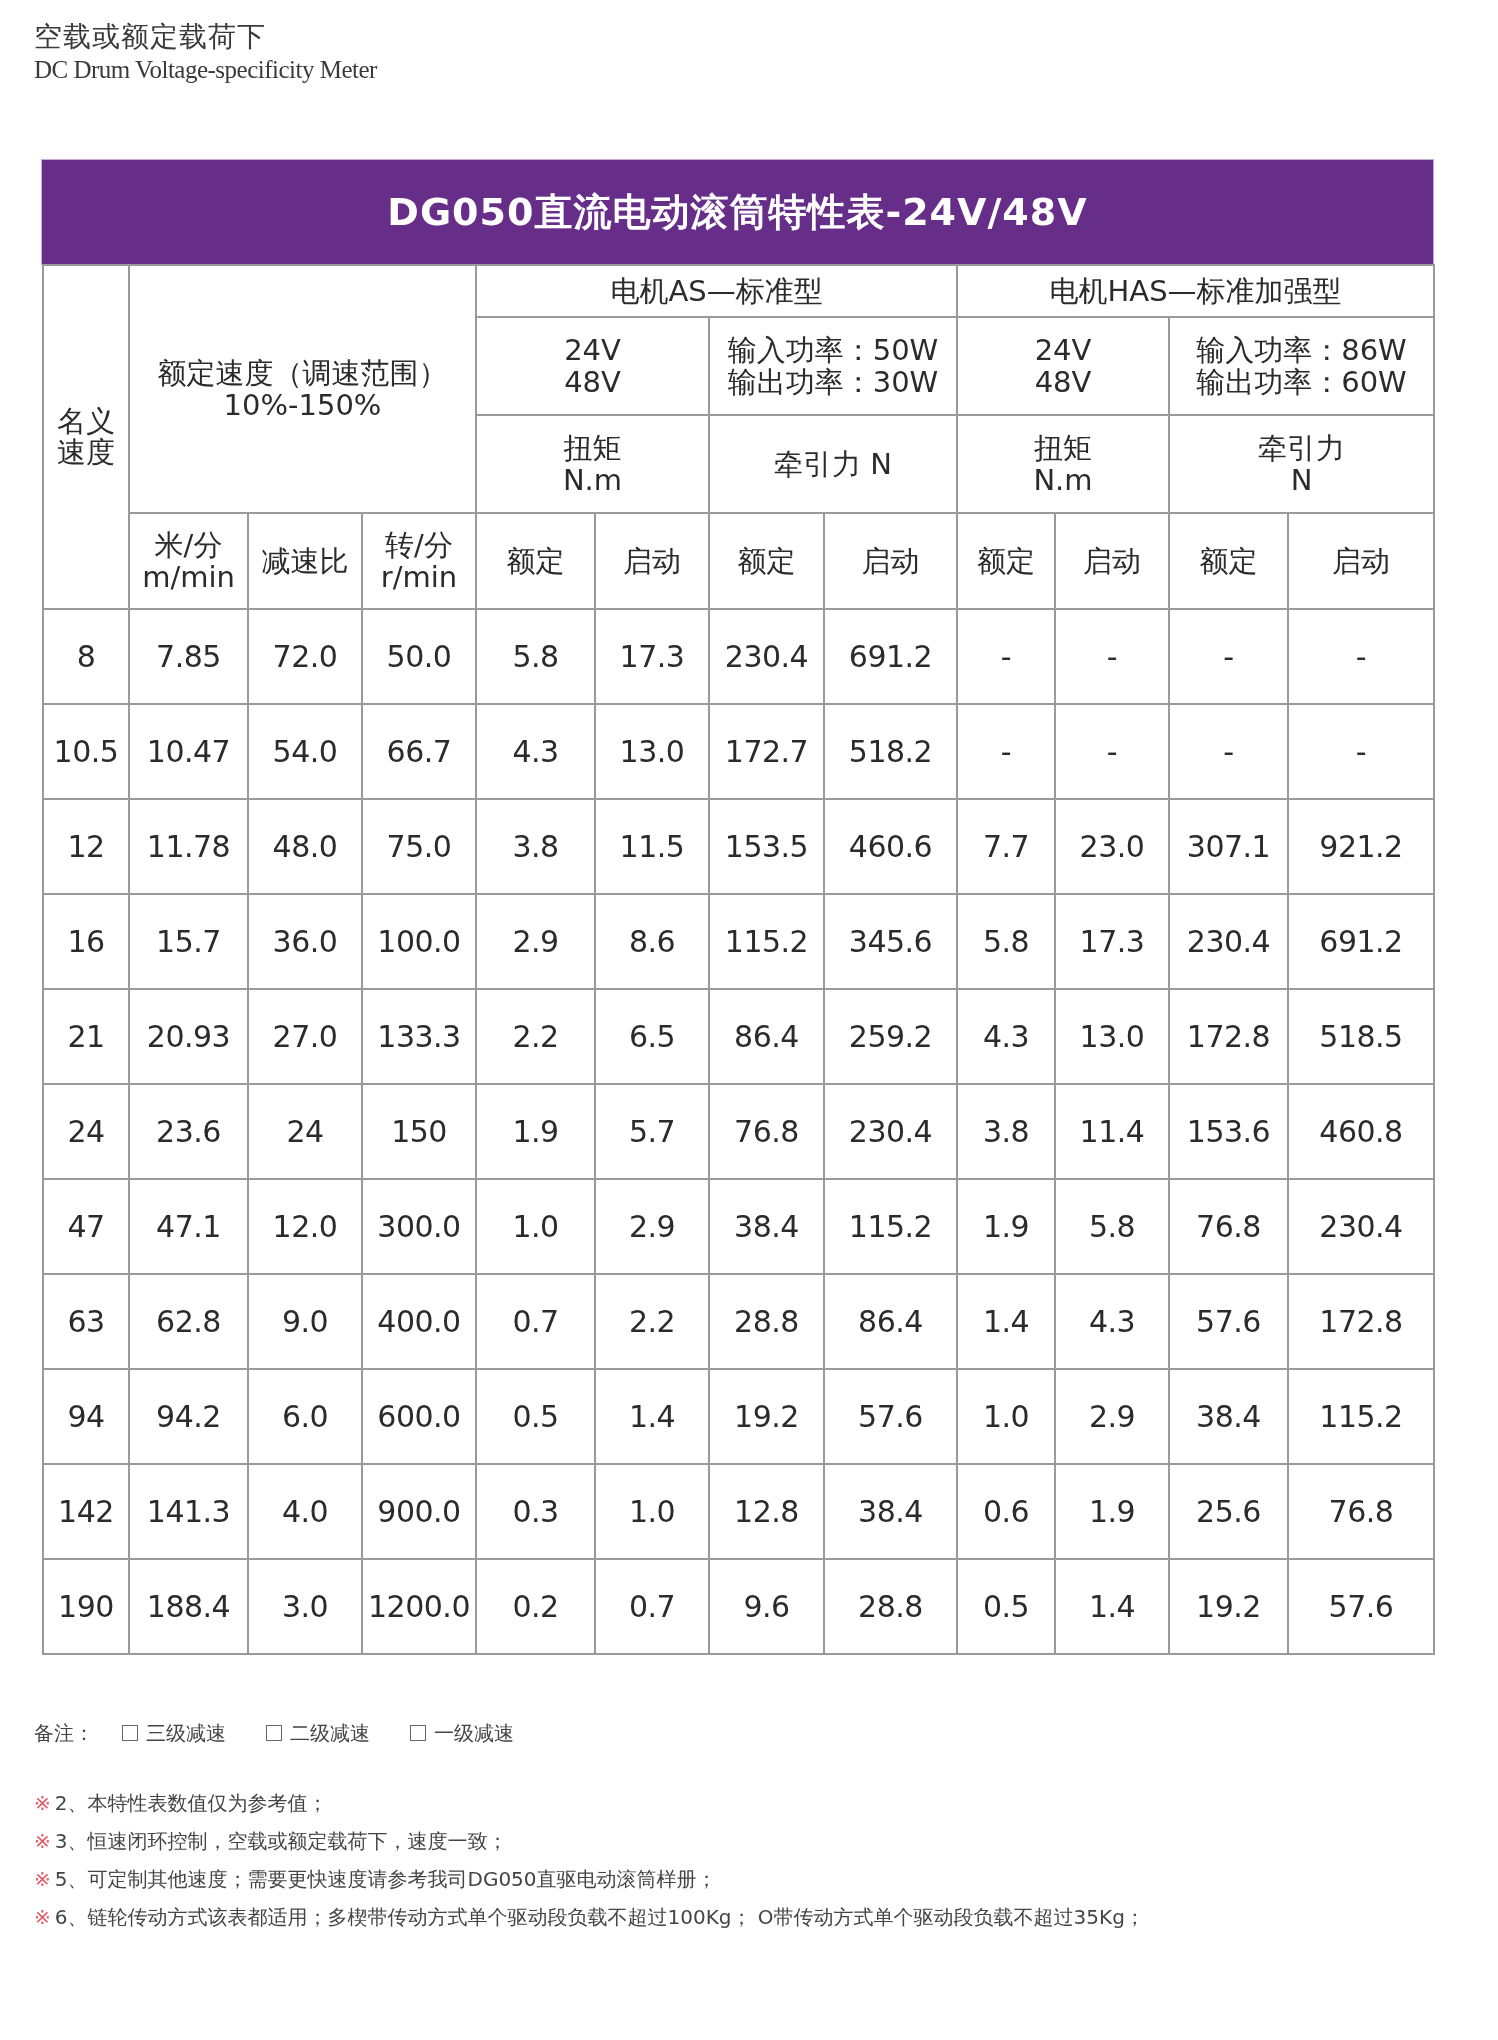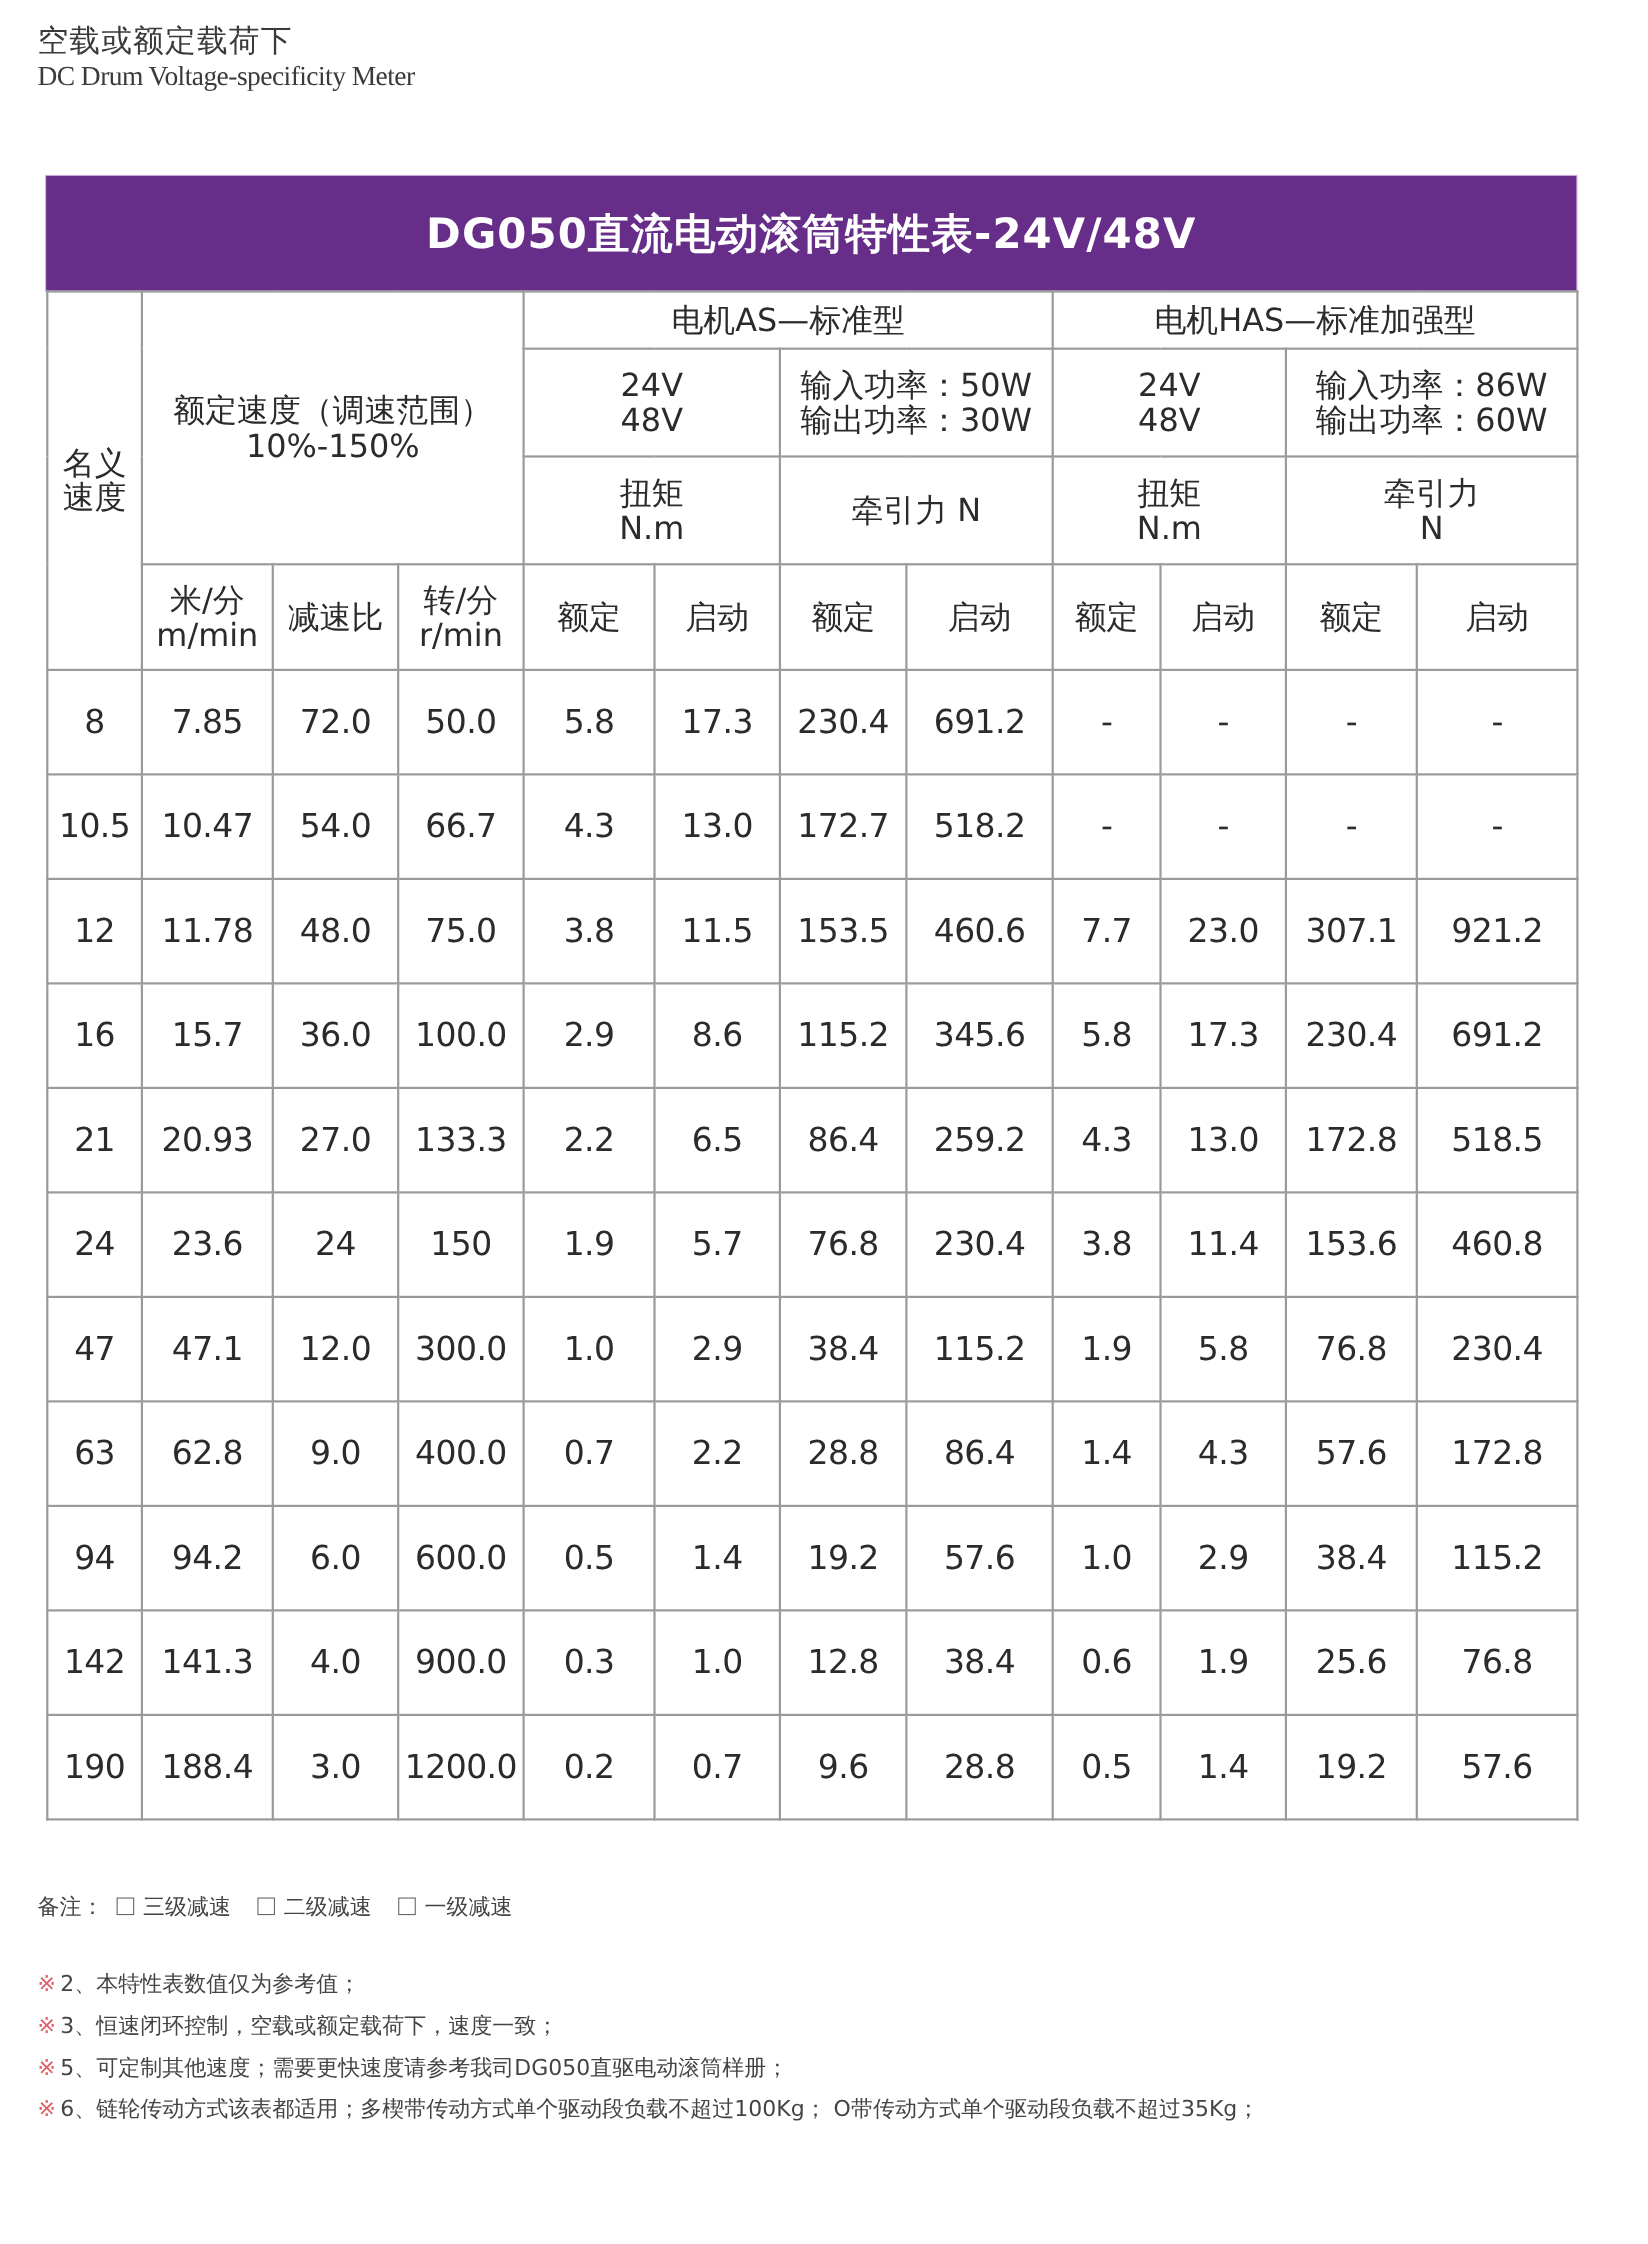--- a/index.html
+++ b/index.html
@@ -35,21 +35,21 @@
   table.spec td {
     border: 2px solid #9a9a9a; text-align: center; vertical-align: middle;
     padding: 0; color: #2b2b2b; overflow: hidden;
   }
   .h-cell { font-size: 29px; line-height: 32px; }
   .d-cell { font-size: 30px; height: 93px; letter-spacing: -0.5px; }
   .notes {
     position: absolute; left: 34px; top: 1718px;
     font-size: 20px; color: #444444;
   }
-  .legend-row { display: flex; align-items: center; gap: 0; height: 30px; }
+  .legend-row { display: flex; align-items: center; gap: 16px; height: 30px; }
   .legend-row .lbl { margin-right: 6px; }
   .chk {
     display: inline-block; width: 14px; height: 14px; border: 1.5px solid #666;
     margin: 0 8px 0 6px; vertical-align: middle;
   }
   .legend-item { display: inline-flex; align-items: center; margin-right: 18px; }
   .footnotes { position: absolute; left: 34px; top: 1784px; }
   .fn {
     height: 38px; line-height: 38px; font-size: 20px; color: #444444;
     white-space: nowrap;

